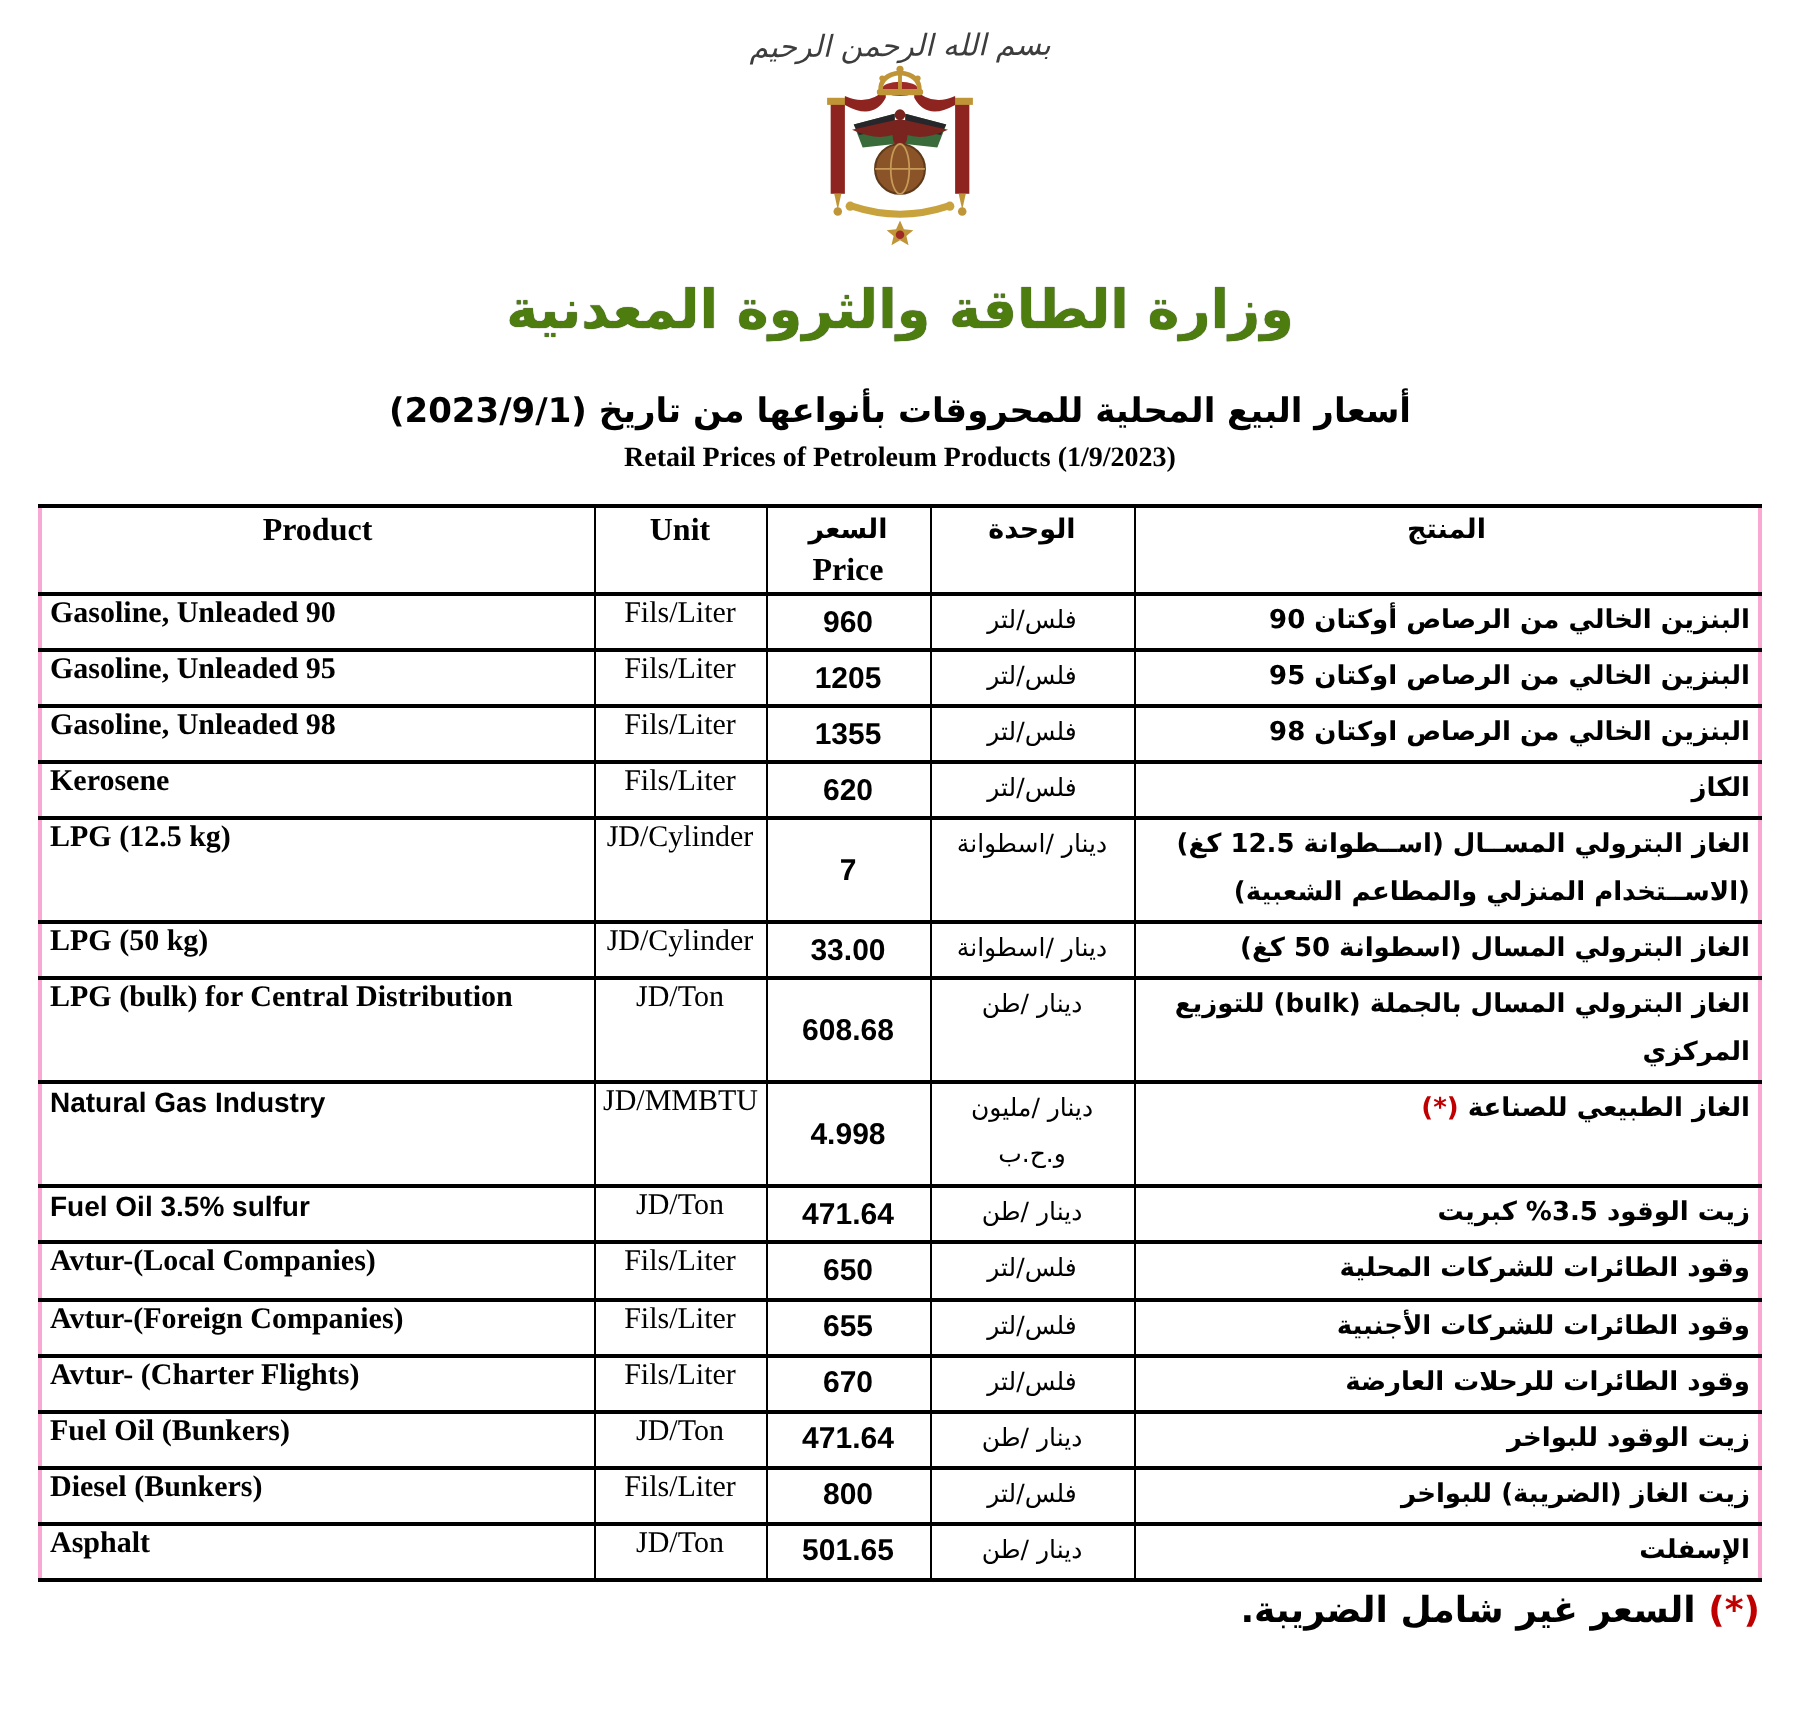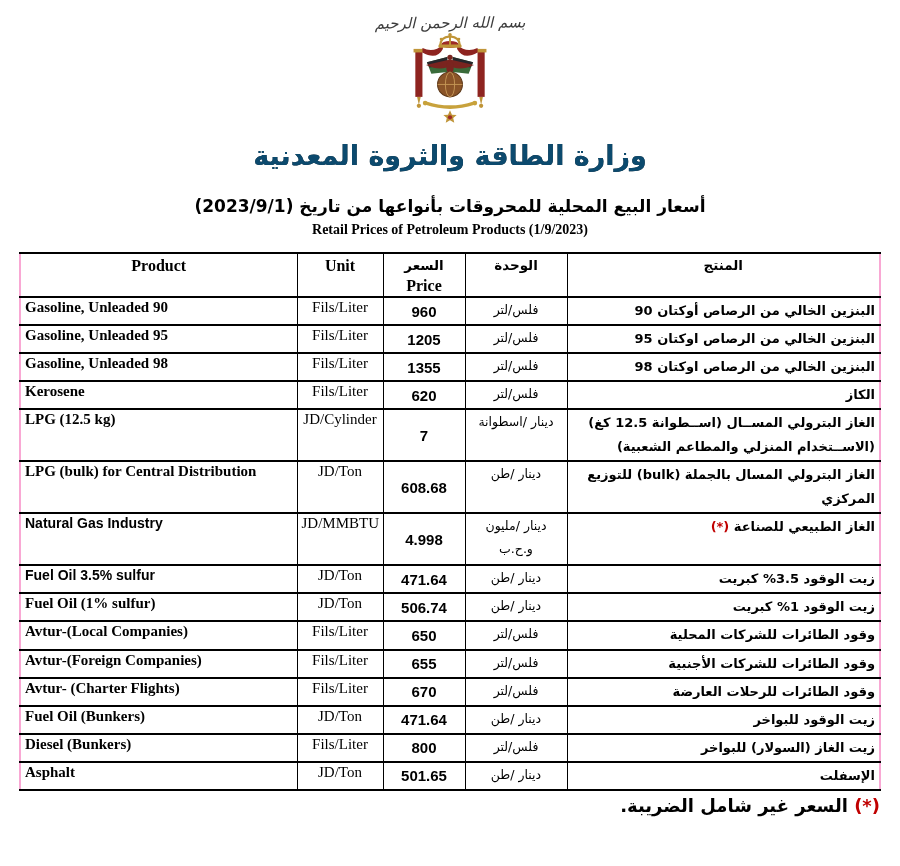--- a/index.html
+++ b/index.html
@@ -12,21 +12,21 @@
   
   .bismillah {
     text-align:center; padding-top:14px; font-size:15px; color:#3d3d3d;
     font-family:"DejaVu Sans", sans-serif; font-style:italic; transform: rotate(-0.5deg);
     height: 32px;
   }
   .crest-wrap { text-align:center; height: 98px; }
   .crest-wrap svg { display:inline-block; }
   .ministry-name {
     text-align:center; font-family:"DejaVu Sans", sans-serif; font-weight:bold;
-    font-size:27px; height: 52px; line-height:52px; color:#0c4a6e; letter-spacing:-1px;
+    font-size:27px; height: 52px; line-height:52px; color:#4d7c0f; letter-spacing:-1px;
     text-shadow: 0 0 0.5px #333;
   }
   .title-ar {
     text-align:center; direction:rtl; font-family:"DejaVu Sans", sans-serif;
     font-weight:bold; font-size:17px; margin-top:14px; height:24px;
   }
   .title-en {
     text-align:center; font-family:"Liberation Serif", serif; font-weight:bold;
     font-size:14px; height:24px; margin-top:2px;
   }
@@ -186,20 +186,27 @@
           <td class="cell-ar" dir="rtl"><span>الكاز</span></td>
         </tr>
         <tr class="tall">
           <td class="cell-en">LPG (12.5 kg)</td>
           <td class="cell-unit">JD/Cylinder</td>
           <td class="cell-price">7</td>
           <td class="cell-unit-ar" dir="rtl">دينار /اسطوانة</td>
           <td class="cell-ar" dir="rtl"><span>الغاز البترولي المســال (اســطوانة 12.5 كغ) (الاســتخدام المنزلي والمطاعم الشعبية)</span></td>
         </tr>
         <tr>
+          <td class="cell-en">LPG (50 kg)</td>
+          <td class="cell-unit">JD/Cylinder</td>
+          <td class="cell-price">33.00</td>
+          <td class="cell-unit-ar" dir="rtl">دينار /اسطوانة</td>
+          <td class="cell-ar" dir="rtl"><span>الغاز البترولي المسال (اسطوانة 50 كغ)</span></td>
+        </tr>
+        <tr>
           <td class="cell-en">LPG (bulk) for Central Distribution</td>
           <td class="cell-unit">JD/Ton</td>
           <td class="cell-price">608.68</td>
           <td class="cell-unit-ar" dir="rtl">دينار /طن</td>
           <td class="cell-ar" dir="rtl"><span>الغاز البترولي المسال بالجملة (bulk) للتوزيع المركزي</span></td>
         </tr>
         <tr class="tall">
           <td class="cell-en sans">Natural Gas Industry</td>
           <td class="cell-unit">JD/MMBTU</td>
           <td class="cell-price">4.998</td>
@@ -207,27 +214,20 @@
           <td class="cell-ar" dir="rtl"><span>الغاز الطبيعي للصناعة</span> <span class="red">(*)</span></td>
         </tr>
         <tr>
           <td class="cell-en sans">Fuel Oil 3.5% sulfur</td>
           <td class="cell-unit">JD/Ton</td>
           <td class="cell-price">471.64</td>
           <td class="cell-unit-ar" dir="rtl">دينار /طن</td>
           <td class="cell-ar" dir="rtl"><span>زيت الوقود 3.5% كبريت</span></td>
         </tr>
         <tr>
-          <td class="cell-en">Fuel Oil (1% sulfur)</td>
-          <td class="cell-unit">JD/Ton</td>
-          <td class="cell-price">506.74</td>
-          <td class="cell-unit-ar" dir="rtl">دينار /طن</td>
-          <td class="cell-ar" dir="rtl"><span>زيت الوقود 1% كبريت</span></td>
-        </tr>
-        <tr>
           <td class="cell-en">Avtur-(Local Companies)</td>
           <td class="cell-unit">Fils/Liter</td>
           <td class="cell-price">650</td>
           <td class="cell-unit-ar" dir="rtl">فلس/لتر</td>
           <td class="cell-ar" dir="rtl"><span>وقود الطائرات للشركات المحلية</span></td>
         </tr>
         <tr>
           <td class="cell-en">Avtur-(Foreign Companies)</td>
           <td class="cell-unit">Fils/Liter</td>
           <td class="cell-price">655</td>
@@ -246,21 +246,21 @@
           <td class="cell-unit">JD/Ton</td>
           <td class="cell-price">471.64</td>
           <td class="cell-unit-ar" dir="rtl">دينار /طن</td>
           <td class="cell-ar" dir="rtl"><span>زيت الوقود للبواخر</span></td>
         </tr>
         <tr>
           <td class="cell-en">Diesel (Bunkers)</td>
           <td class="cell-unit">Fils/Liter</td>
           <td class="cell-price">800</td>
           <td class="cell-unit-ar" dir="rtl">فلس/لتر</td>
-          <td class="cell-ar" dir="rtl"><span>زيت الغاز (السولار) للبواخر</span></td>
+          <td class="cell-ar" dir="rtl"><span>زيت الغاز (الضريبة) للبواخر</span></td>
         </tr>
         <tr>
           <td class="cell-en">Asphalt</td>
           <td class="cell-unit">JD/Ton</td>
           <td class="cell-price">501.65</td>
           <td class="cell-unit-ar" dir="rtl">دينار /طن</td>
           <td class="cell-ar" dir="rtl"><span>الإسفلت</span></td>
         </tr>
       </tbody>
   </table>

